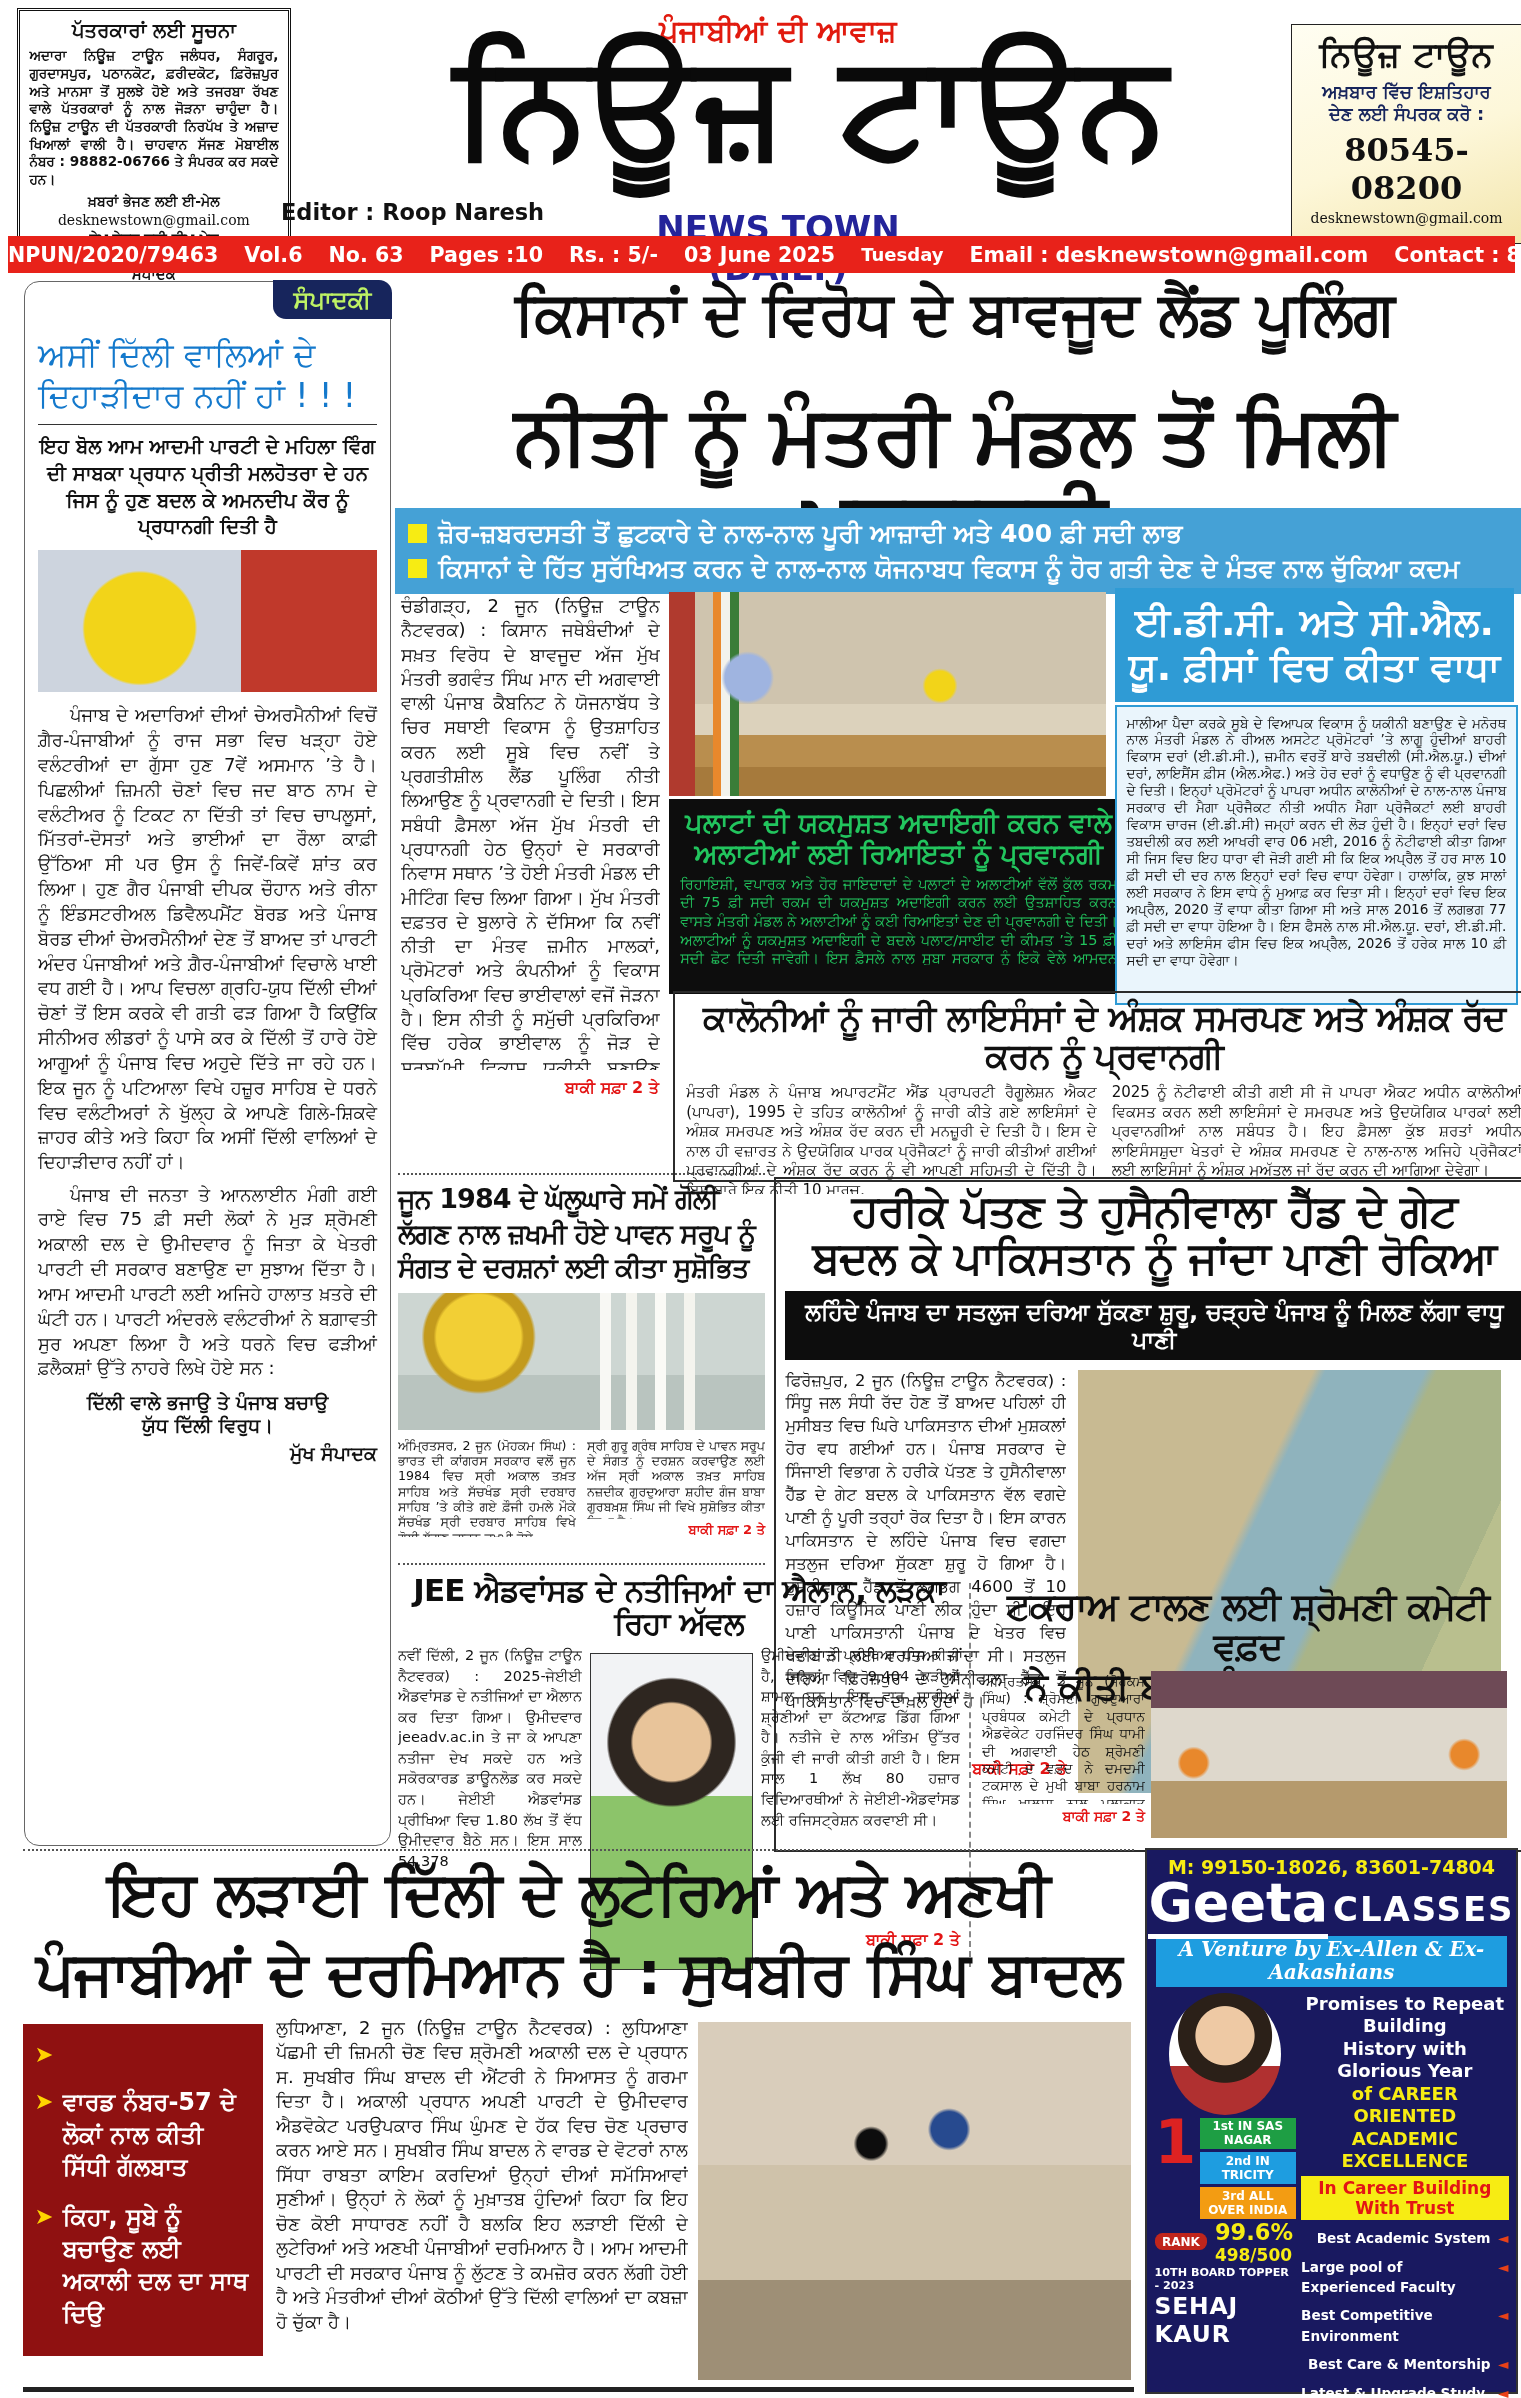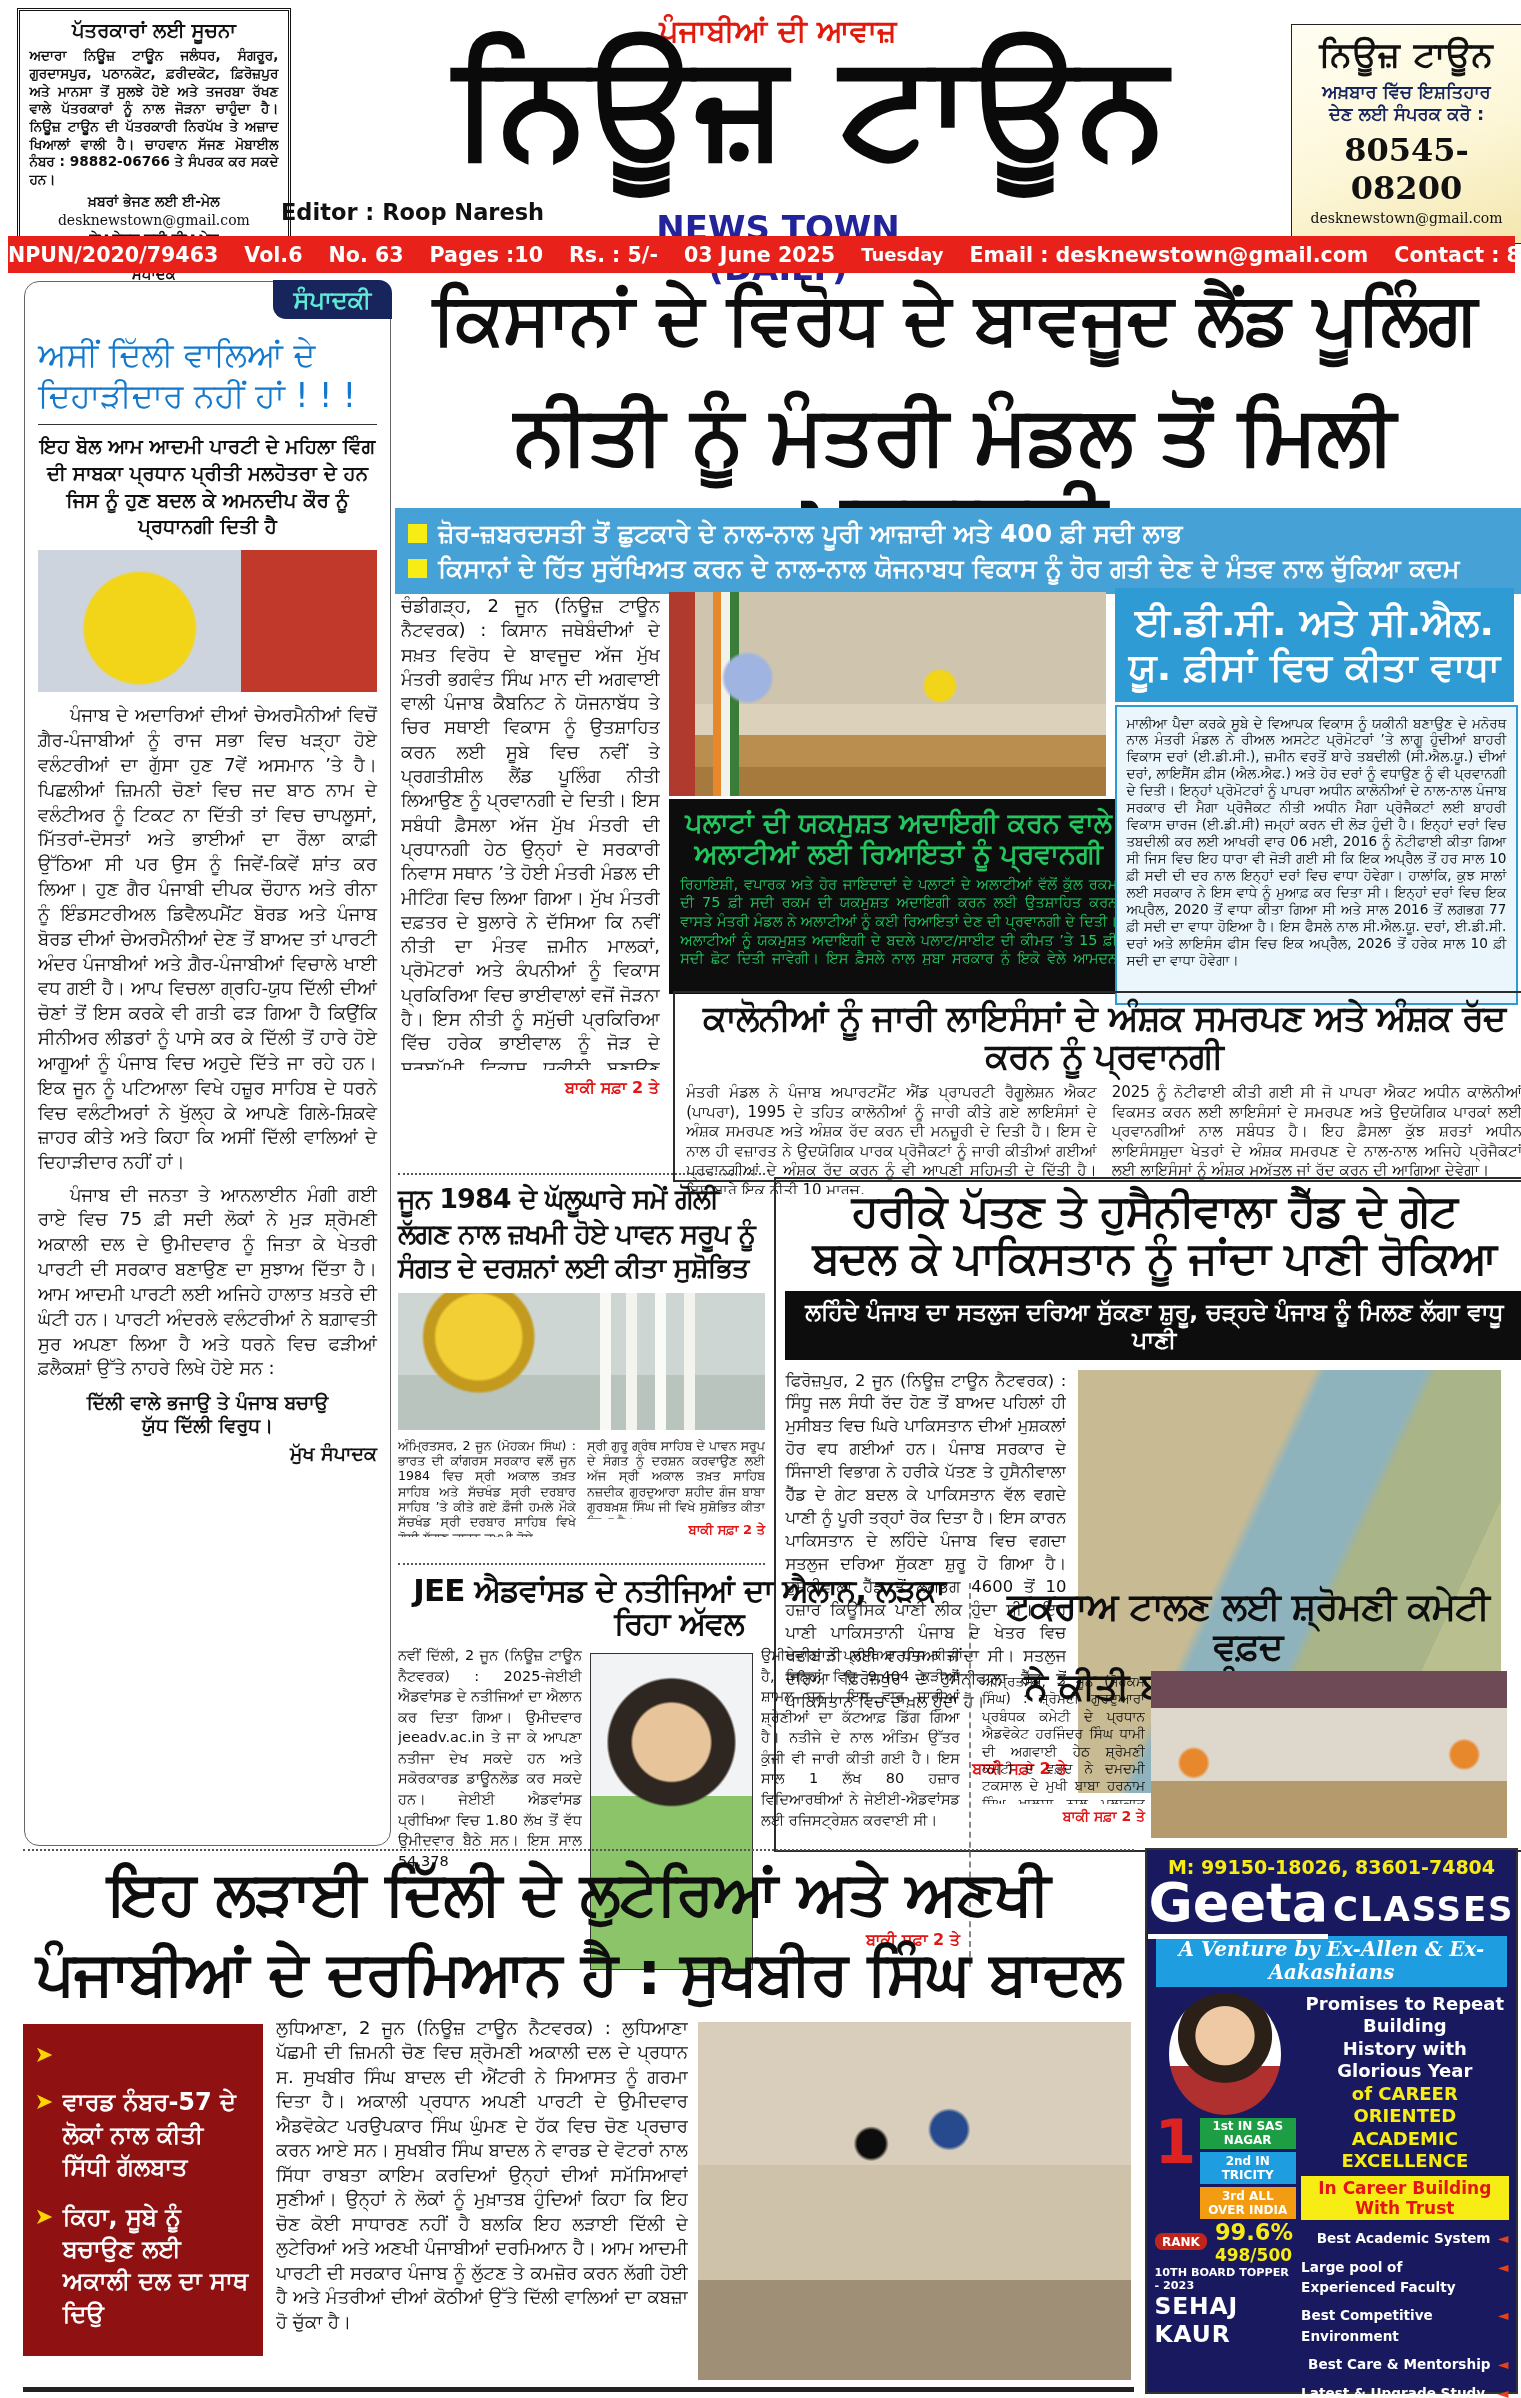--- a/index.html
+++ b/index.html
@@ -19,21 +19,21 @@
   .notice{border:3.7px double #111;padding:7.5px 9.4px;font-size:14.5px;line-height:1.3;}
   .masthead-title{font-weight:bold;letter-spacing:1.9px;line-height:1;}
   .adbox{border:1.9px solid #222;background:linear-gradient(160deg,#fffef2 0%,#fdf7d9 55%,#f3e6ae 100%);
          text-align:center;padding:9.4px 7.5px;}
   .infobar{background:#e8221a;color:#fff;display:flex;align-items:center;
            font-weight:bold;font-size:20.6px;justify-content:center;gap:0;}
   .infobar .it{padding:0 13px;white-space:nowrap;}
   .infobar .dv{width:1.9px;height:24px;background:#fff;transform:skewX(-18deg);}
   
   .edit-box{border:1.9px solid #666;border-radius:15px;padding:0 13px;}
-  .edit-tab{position:absolute;top:-1.9px;right:-1.9px;background:#17255c;color:#5eead4;
+  .edit-tab{position:absolute;top:-1.9px;right:-1.9px;background:#17255c;color:#bef264;
             font-weight:bold;font-size:24px;padding:5.6px 20.6px;border-radius:0 13px 0 13px;}
   .edit-head{color:#1479cc;font-weight:normal;font-size:33px;line-height:1.25;
              border-bottom:1.9px solid #333;padding-bottom:7.5px;}
   
   .blueband{background:#45a1d6;display:flex;flex-direction:column;justify-content:center;gap:7.5px;padding:7.5px 13px;}
   .bullet-row{display:flex;align-items:center;gap:11.2px;color:#fff;font-weight:bold;font-size:25px;line-height:1.1;}
   .ysq{width:19px;height:19px;background:#f7ec13;flex:0 0 auto;}
   .capbox{background:#0d0d0d;color:#22c55e;padding:7.5px 11.2px;}
   .edc-head{background:#2f9bd5;color:#fff;font-weight:bold;text-align:center;
             font-size:38px;line-height:1.18;display:flex;flex-direction:column;justify-content:center;}
@@ -138,21 +138,21 @@
     </div>
     <div class="b ctr" style="font-size:19.7px;line-height:1.35;margin-top:9.4px;">ਇਹ ਬੋਲ ਆਮ ਆਦਮੀ ਪਾਰਟੀ ਦੇ ਮਹਿਲਾ ਵਿੰਗ ਦੀ ਸਾਬਕਾ ਪ੍ਰਧਾਨ ਪ੍ਰੀਤੀ ਮਲਹੋਤਰਾ ਦੇ ਹਨ ਜਿਸ ਨੂੰ ਹੁਣ ਬਦਲ ਕੇ ਅਮਨਦੀਪ ਕੌਰ ਨੂੰ ਪ੍ਰਧਾਨਗੀ ਦਿਤੀ ਹੈ</div>
     <div class="ph ph-protest" style="position:relative;width:100%;height:142px;margin-top:9.4px;"></div>
     <div class="jc" style="font-size:18px;line-height:1.38;margin-top:11.2px;text-indent:32px;">ਪੰਜਾਬ ਦੇ ਅਦਾਰਿਆਂ ਦੀਆਂ ਚੇਅਰਮੈਨੀਆਂ ਵਿਚੋਂ ਗ਼ੈਰ-ਪੰਜਾਬੀਆਂ ਨੂੰ ਰਾਜ ਸਭਾ ਵਿਚ ਖੜ੍ਹਾ ਹੋਏ ਵਲੰਟਰੀਆਂ ਦਾ ਗੁੱਸਾ ਹੁਣ 7ਵੇਂ ਅਸਮਾਨ ’ਤੇ ਹੈ। ਪਿਛਲੀਆਂ ਜ਼ਿਮਨੀ ਚੋਣਾਂ ਵਿਚ ਜਦ ਬਾਠ ਨਾਮ ਦੇ ਵਲੰਟੀਅਰ ਨੂੰ ਟਿਕਟ ਨਾ ਦਿੱਤੀ ਤਾਂ ਵਿਚ ਚਾਪਲੂਸਾਂ, ਮਿੱਤਰਾਂ-ਦੋਸਤਾਂ ਅਤੇ ਭਾਈਆਂ ਦਾ ਰੌਲਾ ਕਾਫ਼ੀ ਉੱਠਿਆ ਸੀ ਪਰ ਉਸ ਨੂੰ ਜਿਵੇਂ-ਕਿਵੇਂ ਸ਼ਾਂਤ ਕਰ ਲਿਆ। ਹੁਣ ਗੈਰ ਪੰਜਾਬੀ ਦੀਪਕ ਚੌਹਾਨ ਅਤੇ ਰੀਨਾ ਨੂੰ ਇੰਡਸਟਰੀਅਲ ਡਿਵੈਲਪਮੈਂਟ ਬੋਰਡ ਅਤੇ ਪੰਜਾਬ ਬੋਰਡ ਦੀਆਂ ਚੇਅਰਮੈਨੀਆਂ ਦੇਣ ਤੋਂ ਬਾਅਦ ਤਾਂ ਪਾਰਟੀ ਅੰਦਰ ਪੰਜਾਬੀਆਂ ਅਤੇ ਗ਼ੈਰ-ਪੰਜਾਬੀਆਂ ਵਿਚਾਲੇ ਖਾਈ ਵਧ ਗਈ ਹੈ। ਆਪ ਵਿਚਲਾ ਗ੍ਰਹਿ-ਯੁਧ ਦਿੱਲੀ ਦੀਆਂ ਚੋਣਾਂ ਤੋਂ ਇਸ ਕਰਕੇ ਵੀ ਗਤੀ ਫੜ ਗਿਆ ਹੈ ਕਿਉਂਕਿ ਸੀਨੀਅਰ ਲੀਡਰਾਂ ਨੂੰ ਪਾਸੇ ਕਰ ਕੇ ਦਿੱਲੀ ਤੋਂ ਹਾਰੇ ਹੋਏ ਆਗੂਆਂ ਨੂੰ ਪੰਜਾਬ ਵਿਚ ਅਹੁਦੇ ਦਿੱਤੇ ਜਾ ਰਹੇ ਹਨ। ਇਕ ਜੂਨ ਨੂੰ ਪਟਿਆਲਾ ਵਿਖੇ ਹਜ਼ੂਰ ਸਾਹਿਬ ਦੇ ਧਰਨੇ ਵਿਚ ਵਲੰਟੀਅਰਾਂ ਨੇ ਖੁੱਲ੍ਹ ਕੇ ਆਪਣੇ ਗਿਲੇ-ਸ਼ਿਕਵੇ ਜ਼ਾਹਰ ਕੀਤੇ ਅਤੇ ਕਿਹਾ ਕਿ ਅਸੀਂ ਦਿੱਲੀ ਵਾਲਿਆਂ ਦੇ ਦਿਹਾੜੀਦਾਰ ਨਹੀਂ ਹਾਂ।</div>
     <div class="jc" style="font-size:18px;line-height:1.38;margin-top:7.5px;text-indent:32px;">ਪੰਜਾਬ ਦੀ ਜਨਤਾ ਤੇ ਆਨਲਾਈਨ ਮੰਗੀ ਗਈ ਰਾਏ ਵਿਚ 75 ਫ਼ੀ ਸਦੀ ਲੋਕਾਂ ਨੇ ਮੁੜ ਸ਼੍ਰੋਮਣੀ ਅਕਾਲੀ ਦਲ ਦੇ ਉਮੀਦਵਾਰ ਨੂੰ ਜਿਤਾ ਕੇ ਖੇਤਰੀ ਪਾਰਟੀ ਦੀ ਸਰਕਾਰ ਬਣਾਉਣ ਦਾ ਸੁਝਾਅ ਦਿੱਤਾ ਹੈ। ਆਮ ਆਦਮੀ ਪਾਰਟੀ ਲਈ ਅਜਿਹੇ ਹਾਲਾਤ ਖ਼ਤਰੇ ਦੀ ਘੰਟੀ ਹਨ। ਪਾਰਟੀ ਅੰਦਰਲੇ ਵਲੰਟਰੀਆਂ ਨੇ ਬਗ਼ਾਵਤੀ ਸੁਰ ਅਪਣਾ ਲਿਆ ਹੈ ਅਤੇ ਧਰਨੇ ਵਿਚ ਫੜੀਆਂ ਫ਼ਲੈਕਸ਼ਾਂ ਉੱਤੇ ਨਾਹਰੇ ਲਿਖੇ ਹੋਏ ਸਨ :</div>
     <div class="b ctr" style="font-size:19px;margin-top:9.4px;">ਦਿੱਲੀ ਵਾਲੇ ਭਜਾਉ ਤੇ ਪੰਜਾਬ ਬਚਾਉ</div>
     <div class="b ctr" style="font-size:19px;">ਯੁੱਧ ਦਿੱਲੀ ਵਿਰੁਧ।</div>
     <div class="b" style="font-size:19px;text-align:right;margin-top:5.6px;">ਮੁੱਖ ਸੰਪਾਦਕ</div>
   </div>
 
-  <div class="abs hl" style="left:394px;top:281px;width:1121px;font-size:71px;">ਕਿਸਾਨਾਂ ਦੇ ਵਿਰੋਧ ਦੇ ਬਾਵਜੂਦ ਲੈਂਡ ਪੂਲਿੰਗ</div>
+  <div class="abs hl" style="left:394px;top:281px;width:1121px;font-size:60px;">ਕਿਸਾਨਾਂ ਦੇ ਵਿਰੋਧ ਦੇ ਬਾਵਜੂਦ ਲੈਂਡ ਪੂਲਿੰਗ</div>
   <div class="abs hl" style="left:394px;top:392px;width:1121px;font-size:81px;">ਨੀਤੀ ਨੂੰ ਮੰਤਰੀ ਮੰਡਲ ਤੋਂ ਮਿਲੀ ਪ੍ਰਵਾਨਗੀ</div>
 
   <div class="abs blueband" style="left:395px;top:508px;width:1119px;height:71px;">
     <div class="bullet-row">
         <span class="ysq"></span>
         <span>ਜ਼ੋਰ-ਜ਼ਬਰਦਸਤੀ ਤੋਂ ਛੁਟਕਾਰੇ ਦੇ ਨਾਲ-ਨਾਲ ਪੂਰੀ ਆਜ਼ਾਦੀ ਅਤੇ 400 ਫ਼ੀ ਸਦੀ ਲਾਭ</span>
       </div>
     <div class="bullet-row">
         <span class="ysq"></span>
         <span>ਕਿਸਾਨਾਂ ਦੇ ਹਿੱਤ ਸੁਰੱਖਿਅਤ ਕਰਨ ਦੇ ਨਾਲ-ਨਾਲ ਯੋਜਨਾਬਧ ਵਿਕਾਸ ਨੂੰ ਹੋਰ ਗਤੀ ਦੇਣ ਦੇ ਮੰਤਵ ਨਾਲ ਚੁੱਕਿਆ ਕਦਮ</span>

